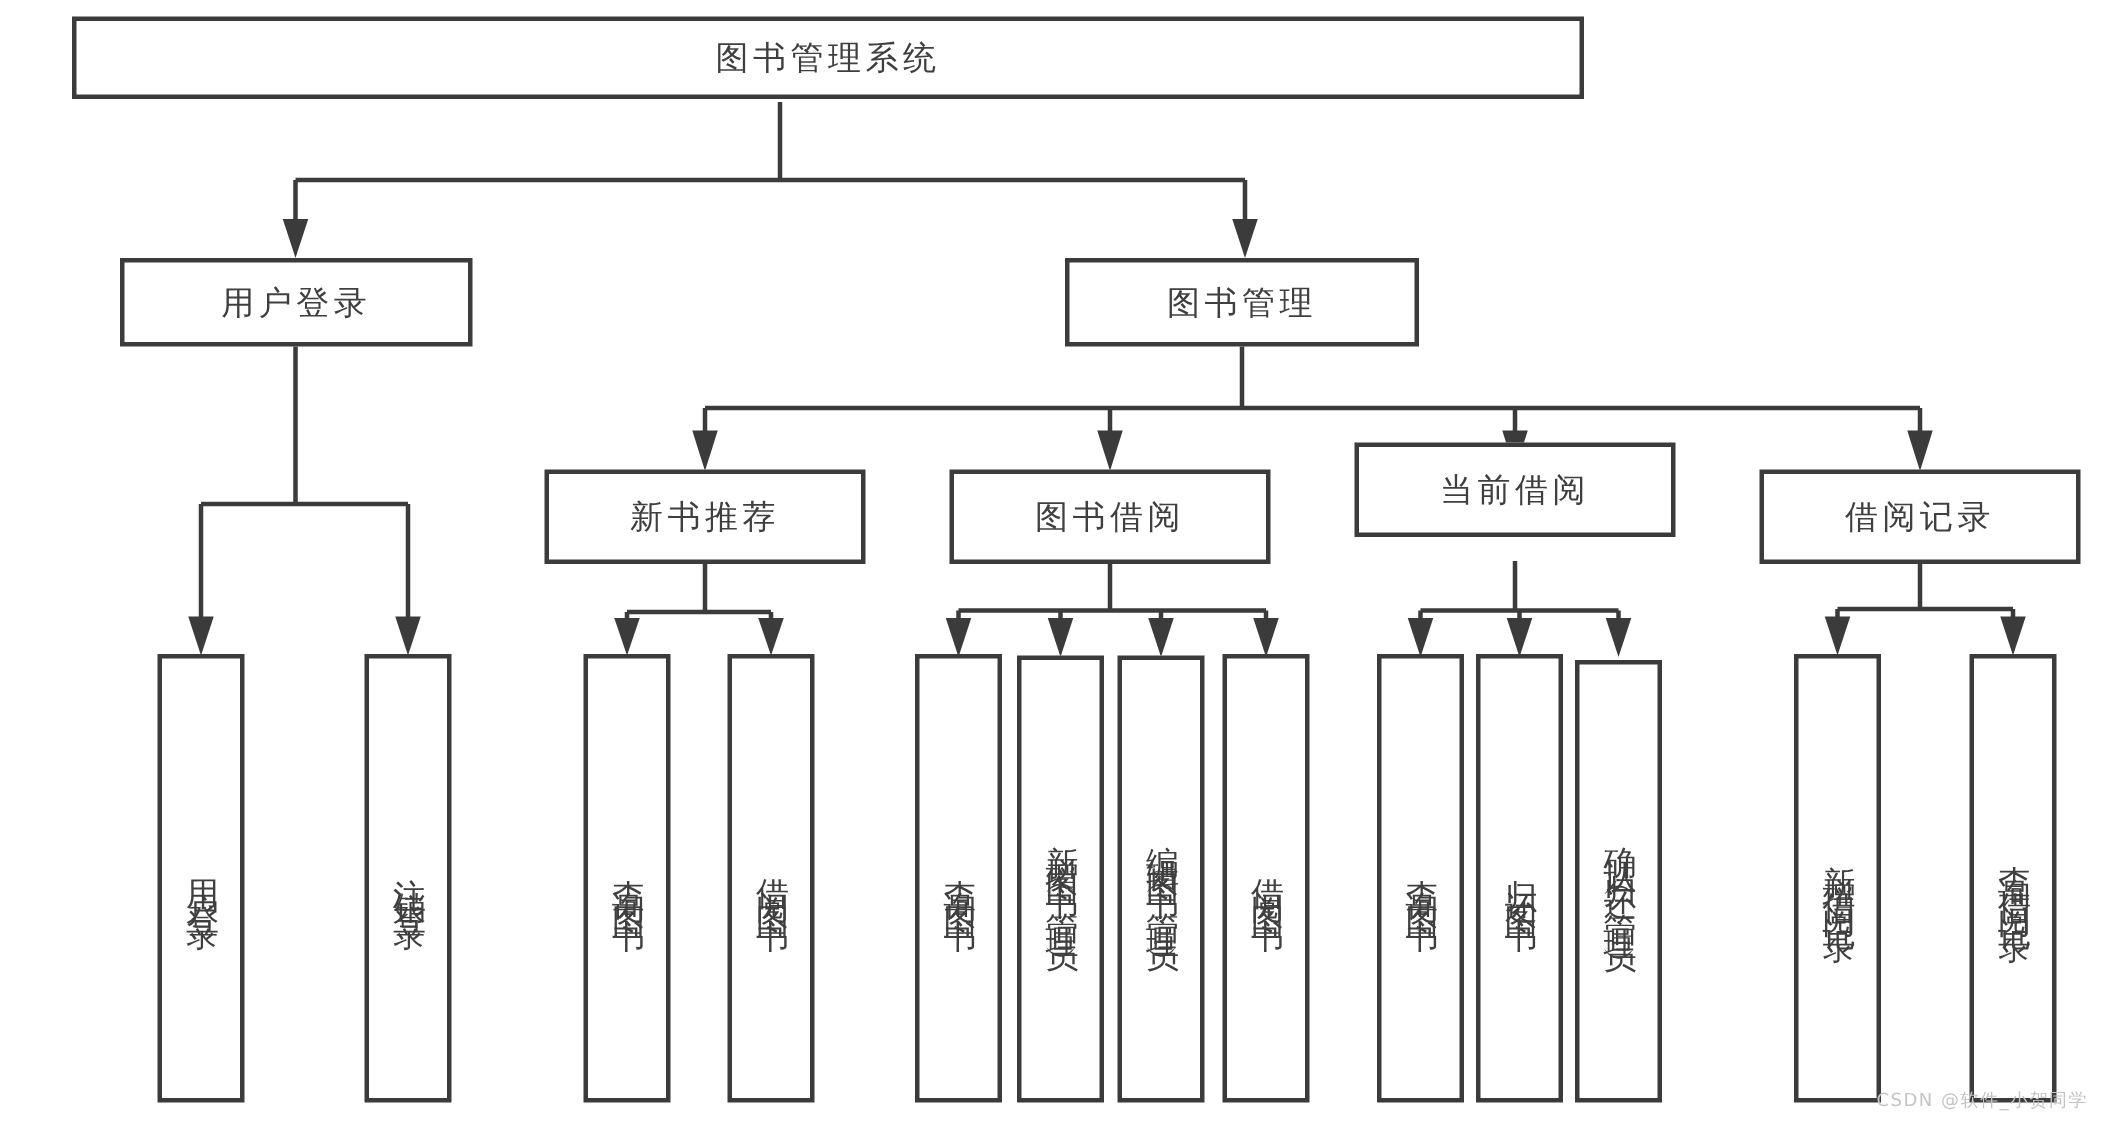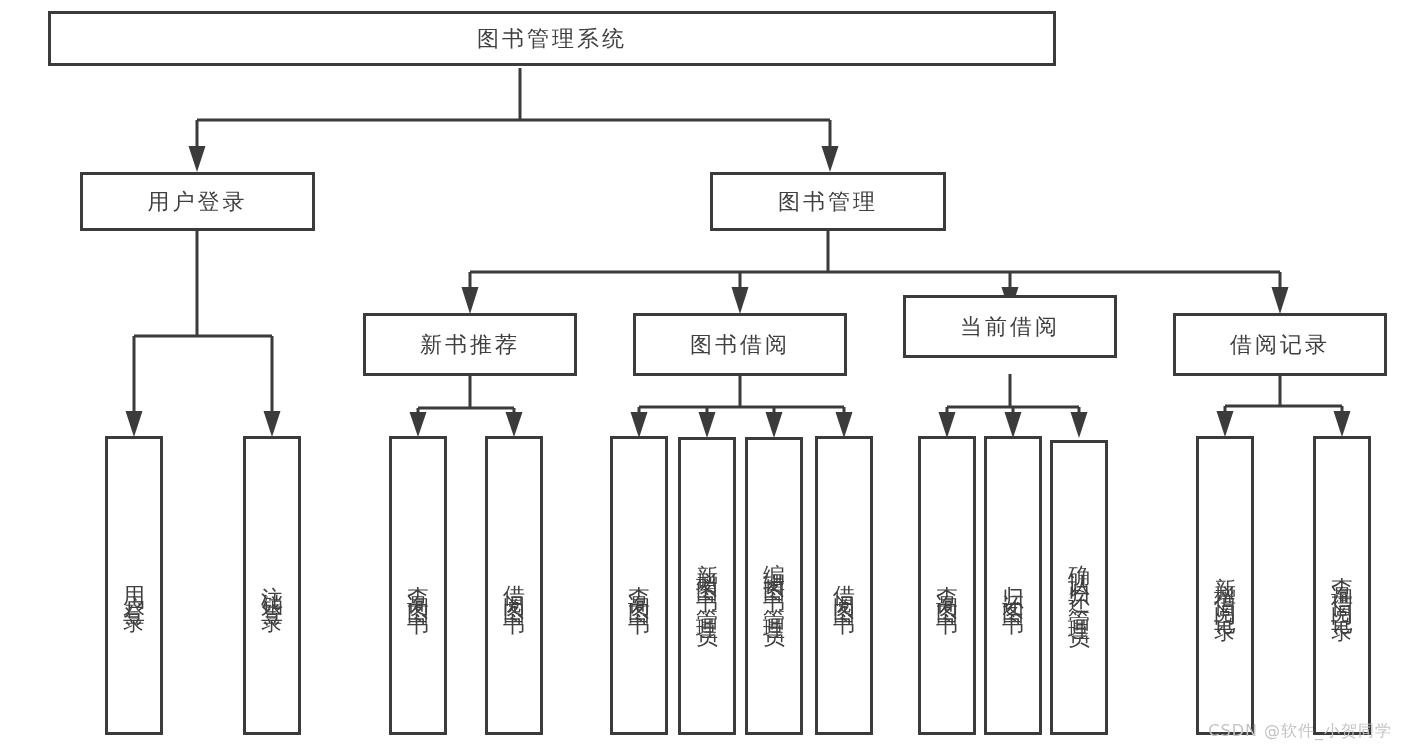--- a/index.html
+++ b/index.html
@@ -29,21 +29,21 @@
     writing-mode: vertical-rl;
     text-orientation: mixed;
     font-size: 22px;
     letter-spacing: 9px;
     line-height: 1;
   }
   .watermark {
     position: absolute;
     right: 13px;
     bottom: 5px;
-    font-size: 16px;
+    font-size: 12px;
     letter-spacing: 1px;
     color: var(--watermark-color, #c4c4c4);
     white-space: nowrap;
   }
 </style>
 </head>
 <body>
 
 <div class="canvas">
 

